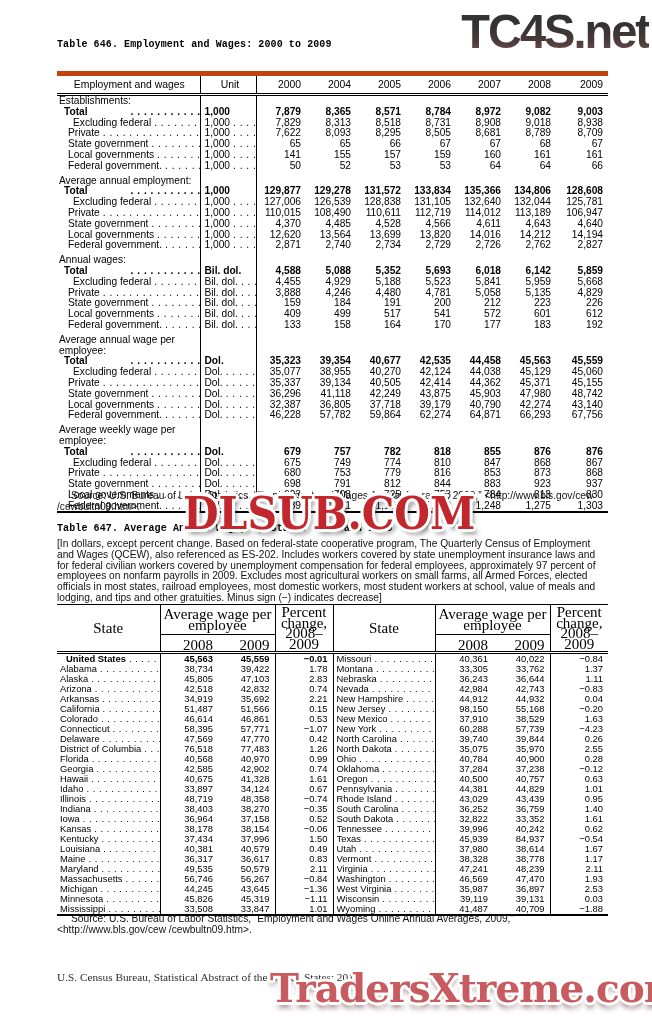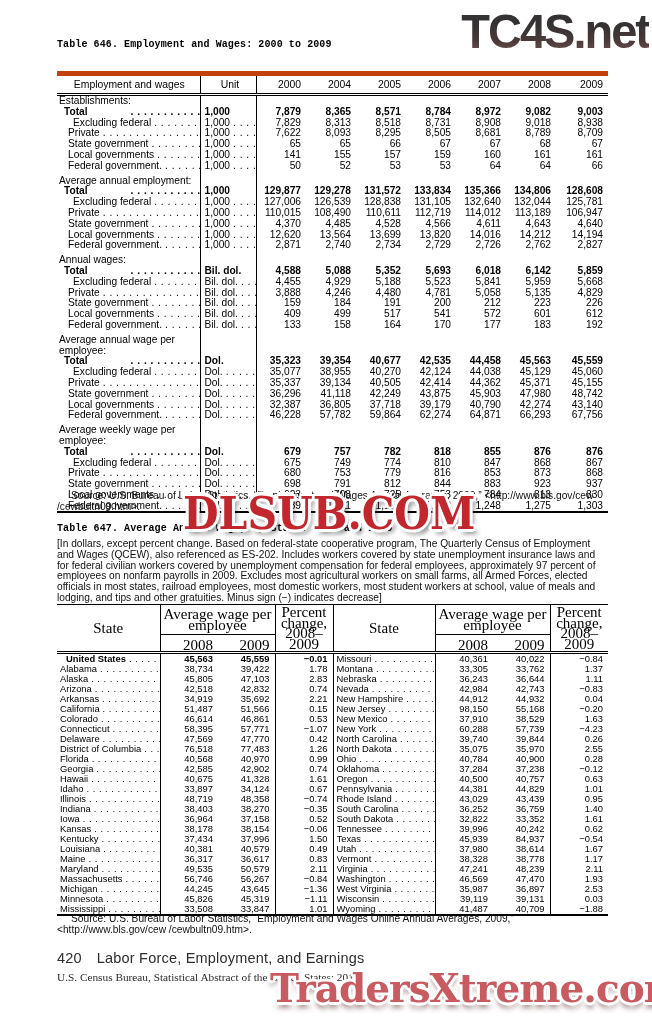--- a/index.html
+++ b/index.html
@@ -1339,21 +1339,17 @@
           </td>
           <td class="num">41,487</td>
           <td class="num vr">40,709</td>
           <td class="num">−1.88</td>
         </tr>
       </tbody>
   </table>
 
   <div class="abs source" style="top:913px">Source: U.S. Bureau of Labor Statistics, “Employment and Wages Online Annual Averages, 2009,” &lt;http://www.bls.gov/cew /cewbultn09.htm&gt;.</div>
 
-  <div class="abs footer-line" style="top:950px">
-    <span>420</span>
-    <span>Labor Force, Employment, and Earnings</span>
-  </div>
   <div class="abs attribution" style="top:971px">U.S. Census Bureau, Statistical Abstract of the United States: 2012</div>
 
   <div class="wm-bot">TradersXtreme.com</div>
 
 </div>
 
 </body></html>

